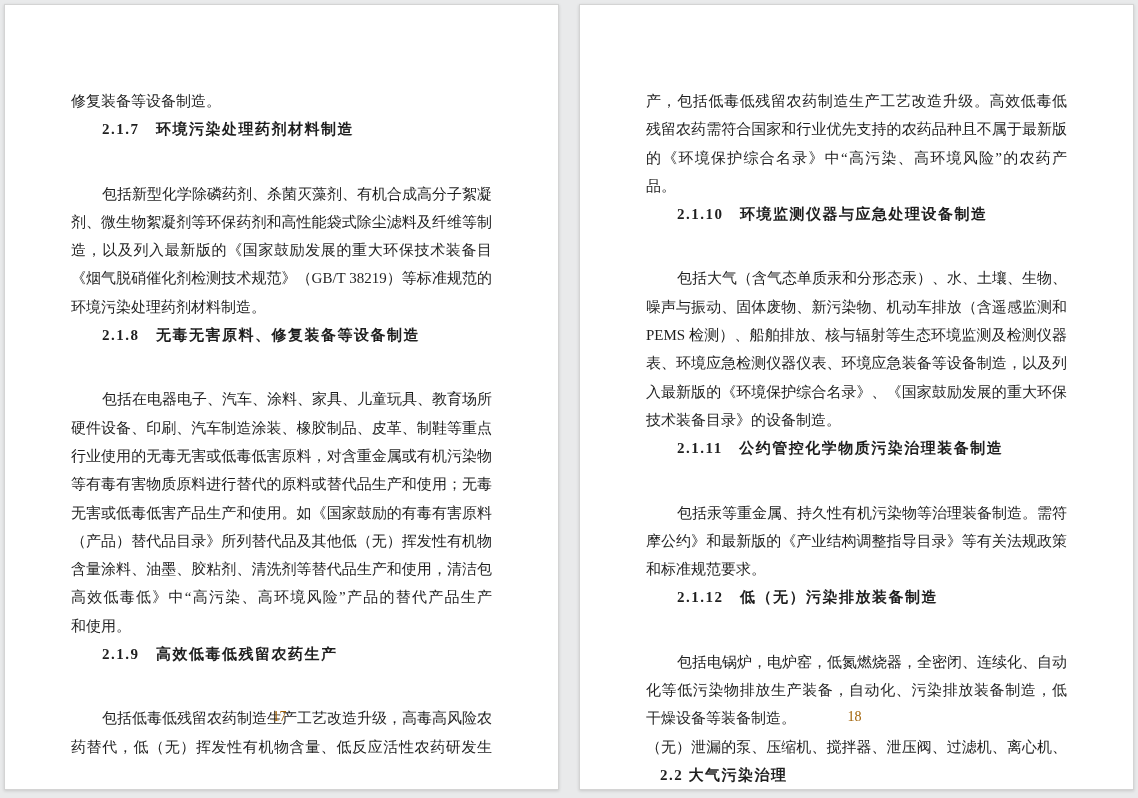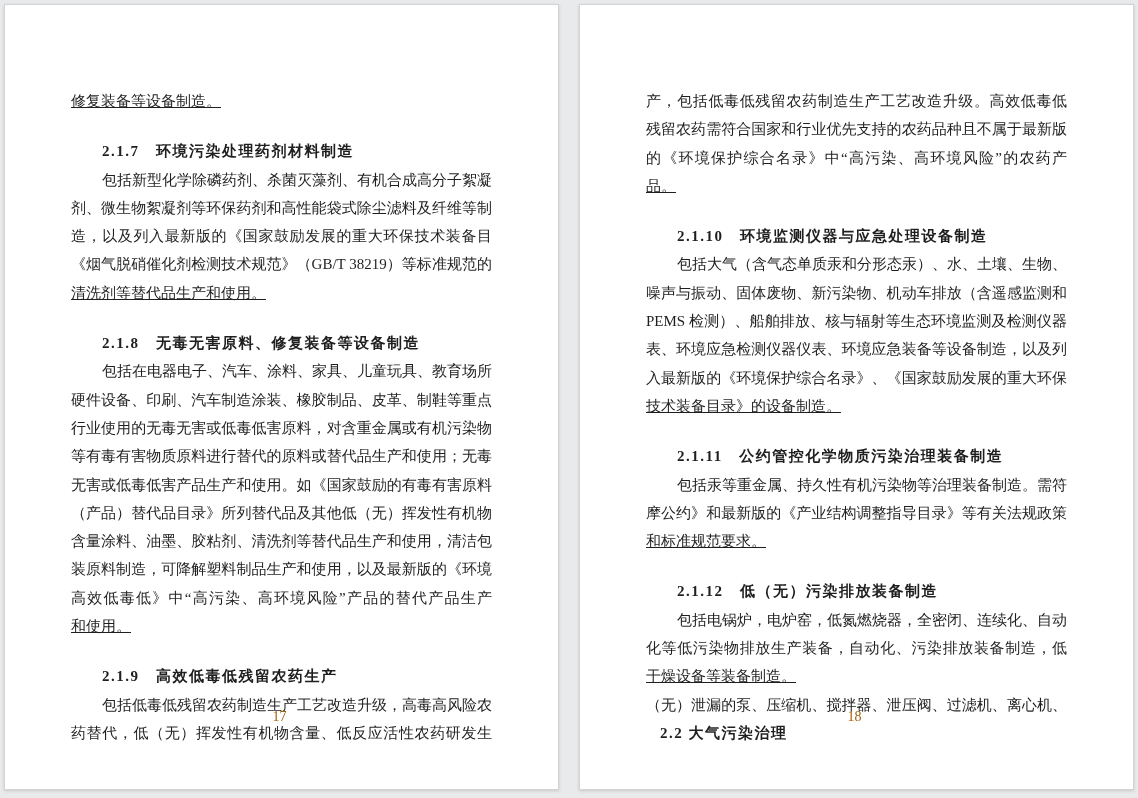--- a/index.html
+++ b/index.html
@@ -31,28 +31,27 @@
   .line {
     font-size: 15px;
     height: 28.3px;
     line-height: 28.3px;
     color: #1f1f1f;
     text-align: justify;
     text-align-last: justify;
     text-justify: inter-character;
     overflow: hidden;
   }
-  .line.p1 { text-indent: 31px; }
-  .line.pl { text-align: center; text-align-last: left; text-decoration: underline; }
+  .line.p1 { text-indent: 31px; margin-top: 36px; }
+  .line.pl { text-align: center; text-align-last: left; }
   .line.h  {
     font-weight: 700;
     text-align: left; text-align-last: left;
     text-indent: 31px;
     letter-spacing: 1.5px;
-    margin-top: 22px;
   }
   .line.h2 {
     font-weight: 700;
     text-align: center; text-align-last: left;
     text-indent: 14px;
     letter-spacing: 1.5px;
   }
   .page-number {
     position: absolute;
     bottom: 64px; left: 0; right: 4px;
@@ -66,30 +65,29 @@
 
 <div class="spread">
   <div class="page">
     <div class="page-body">
         <div class="line pl">修复装备等设备制造。</div>
         <div class="line h">2.1.7　环境污染处理药剂材料制造</div>
         <div class="line p1">包括新型化学除磷药剂、杀菌灭藻剂、有机合成高分子絮凝</div>
         <div class="line p">剂、微生物絮凝剂等环保药剂和高性能袋式除尘滤料及纤维等制</div>
         <div class="line p">造，以及列入最新版的《国家鼓励发展的重大环保技术装备目</div>
         <div class="line p">《烟气脱硝催化剂检测技术规范》（GB/T 38219）等标准规范的</div>
-        <div class="line pl">清洗剂等替代品生产和使用。</div>
+        <div class="line pl">环境污染处理药剂材料制造。</div>
         <div class="line h">2.1.8　无毒无害原料、修复装备等设备制造</div>
         <div class="line p1">包括在电器电子、汽车、涂料、家具、儿童玩具、教育场所</div>
         <div class="line p">硬件设备、印刷、汽车制造涂装、橡胶制品、皮革、制鞋等重点</div>
         <div class="line p">行业使用的无毒无害或低毒低害原料，对含重金属或有机污染物</div>
         <div class="line p">等有毒有害物质原料进行替代的原料或替代品生产和使用；无毒</div>
         <div class="line p">无害或低毒低害产品生产和使用。如《国家鼓励的有毒有害原料</div>
         <div class="line p">（产品）替代品目录》所列替代品及其他低（无）挥发性有机物</div>
         <div class="line p">含量涂料、油墨、胶粘剂、清洗剂等替代品生产和使用，清洁包</div>
-        <div class="line p">装原料制造，可降解塑料制品生产和使用，以及最新版的《环境</div>
         <div class="line p">高效低毒低》中“高污染、高环境风险”产品的替代产品生产</div>
         <div class="line pl">和使用。</div>
         <div class="line h">2.1.9　高效低毒低残留农药生产</div>
         <div class="line p1">包括低毒低残留农药制造生产工艺改造升级，高毒高风险农</div>
         <div class="line p">药替代，低（无）挥发性有机物含量、低反应活性农药研发生</div>
       </div>
     <div class="page-number">17</div>
   </div>
   <div class="page">
     <div class="page-body">

